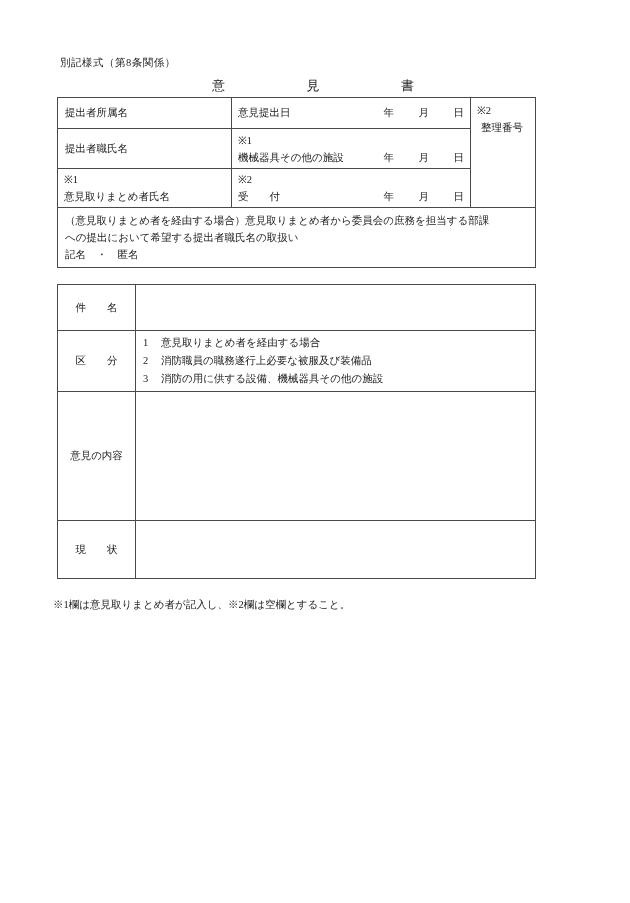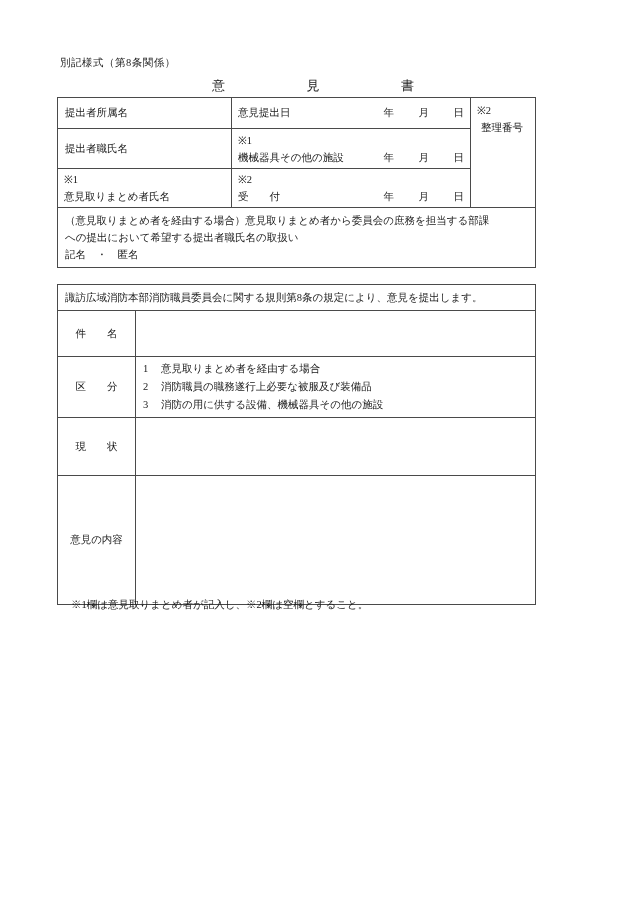--- a/index.html
+++ b/index.html
@@ -32,21 +32,21 @@
   .refcell .ref2{text-indent:4px;}
   .notecell{vertical-align:top;padding:4px 7px;line-height:17px;}
   .prewrap{white-space:pre-line;}
   .center{text-align:left;}
   .rowlabel{text-align:center;}
   .kubun{vertical-align:middle;padding:3px 0;}
   .kubun-line{display:flex;line-height:18px;}
   .kubun-line .no{flex:0 0 auto;width:18px;padding-left:7px;}
   .kubun-line .ktxt{flex:1;}
   .decl{padding:0 7px;}
-  .notes{position:absolute;left:71px;top:596px;line-height:18px;}
+  .notes{position:absolute;left:53px;top:596px;line-height:18px;}
 </style>
 </head>
 <body>
 
 <div class="page">
 
   <div class="heading">別記様式（第8条関係）</div>
 
   <div class="title">
     <span>意</span>
@@ -116,25 +116,20 @@
     </tr>
   </tbody>
     </table>
 
   <table class="t2">
     <colgroup>
         <col style="width:78px">
         <col style="width:400px">
       </colgroup>
     <tbody>
-        <tr style="height:26px">
-      <td colspan="2" class="decl">
-        <span>諏訪広域消防本部消防職員委員会に関する規則第8条の規定により、意見を提出します。</span>
-      </td>
-    </tr>
     <tr style="height:46px">
       <td class="rowlabel">
         <span>件　　名</span>
       </td>
       <td></td>
     </tr>
     <tr style="height:60px">
       <td class="rowlabel">
         <span>区　　分</span>
       </td>
@@ -146,29 +141,29 @@
         <div class="kubun-line">
           <span class="no">2</span>
           <span class="ktxt">消防職員の職務遂行上必要な被服及び装備品</span>
         </div>
         <div class="kubun-line">
           <span class="no">3</span>
           <span class="ktxt">消防の用に供する設備、機械器具その他の施設</span>
         </div>
       </td>
     </tr>
+    <tr style="height:129px">
+      <td class="rowlabel">
+        <span>意見の内容</span>
+      </td>
+      <td></td>
+    </tr>
     <tr style="height:58px">
       <td class="rowlabel">
         <span>現　　状</span>
-      </td>
-      <td></td>
-    </tr>
-    <tr style="height:129px">
-      <td class="rowlabel">
-        <span>意見の内容</span>
       </td>
       <td></td>
     </tr>
   </tbody>
     </table>
 
   <div class="notes">
     <div>※1欄は意見取りまとめ者が記入し、※2欄は空欄とすること。</div>
   </div>
 

